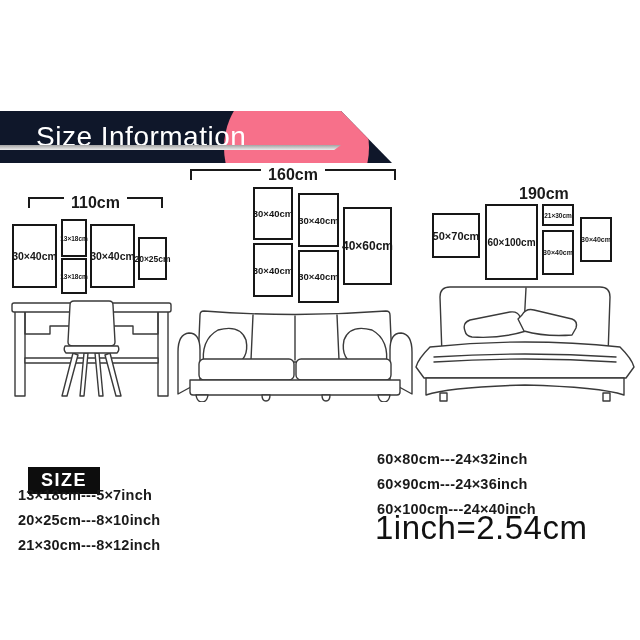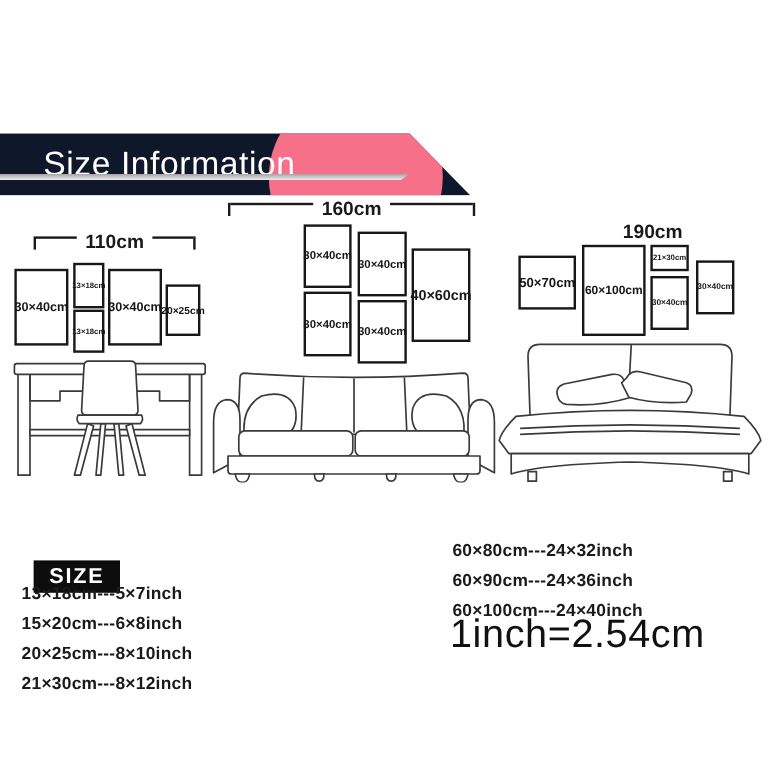--- a/index.html
+++ b/index.html
@@ -188,21 +188,20 @@
       </g>
     </svg>
   </div>
 
   <div class="size-heading">
       <span>SIZE</span>
     </div>
 
   <div class="tcol" style="left:18px;margin-top:36px;">
     <div class="trow">13×18cm---5×7inch</div>
-    <div class="trow">15×20cm---6×8inch</div>
     <div class="trow">20×25cm---8×10inch</div>
     <div class="trow">21×30cm---8×12inch</div>
   </div>
   <div class="tcol" style="left:377px;">
     <div class="trow">60×80cm---24×32inch</div>
     <div class="trow">60×90cm---24×36inch</div>
     <div class="trow">60×100cm---24×40inch</div>
   </div>
   <div class="conv-note">1inch=2.54cm</div>
 

